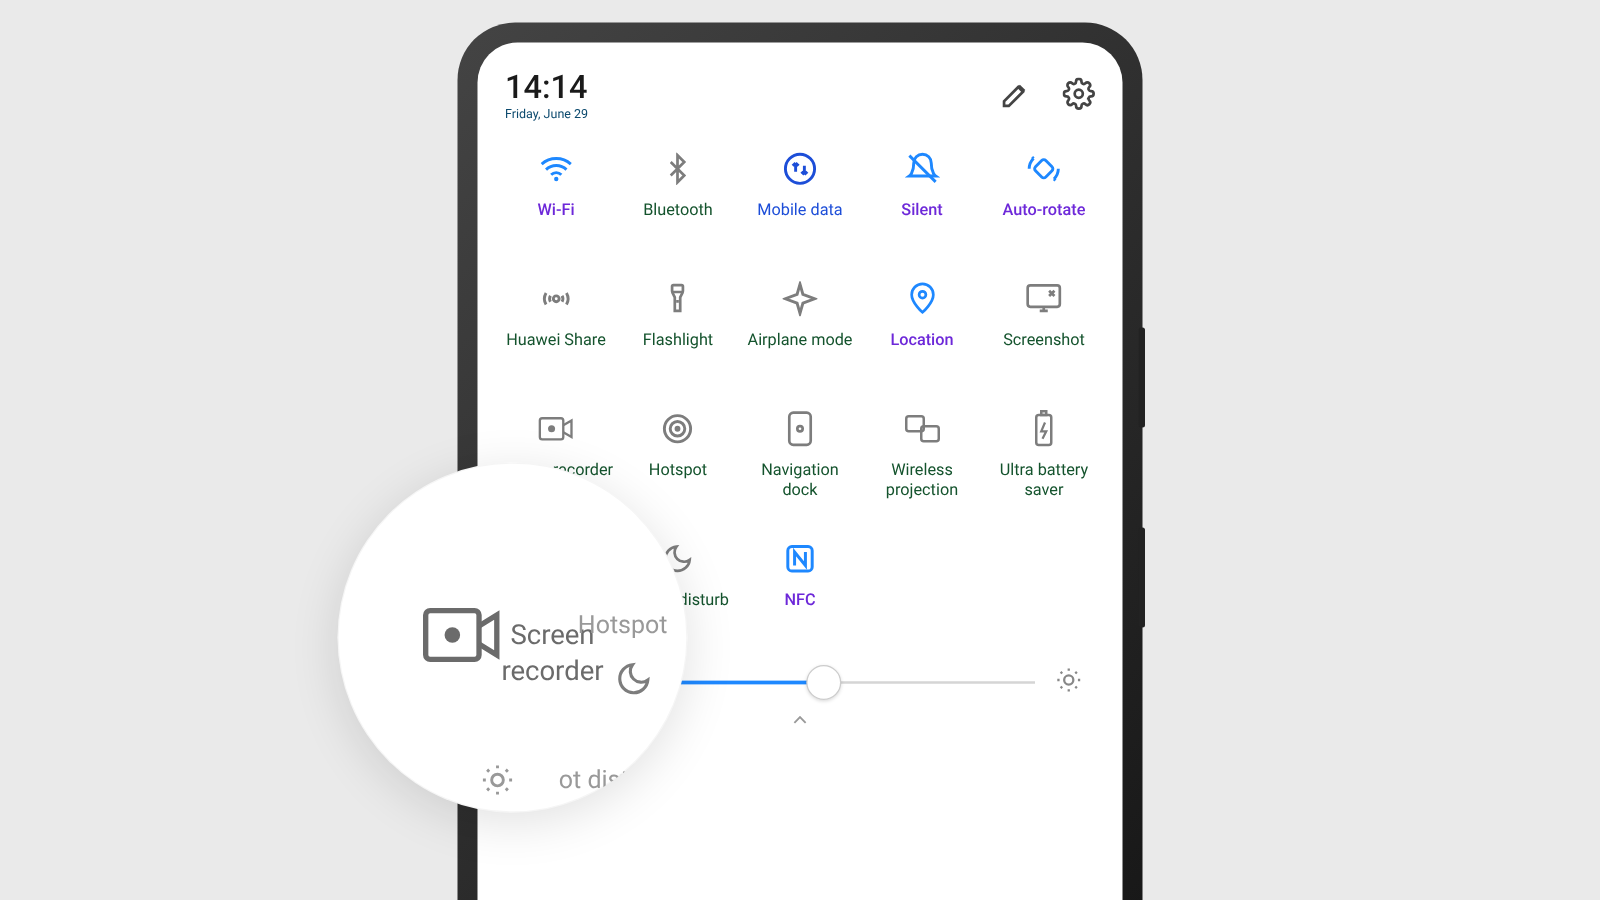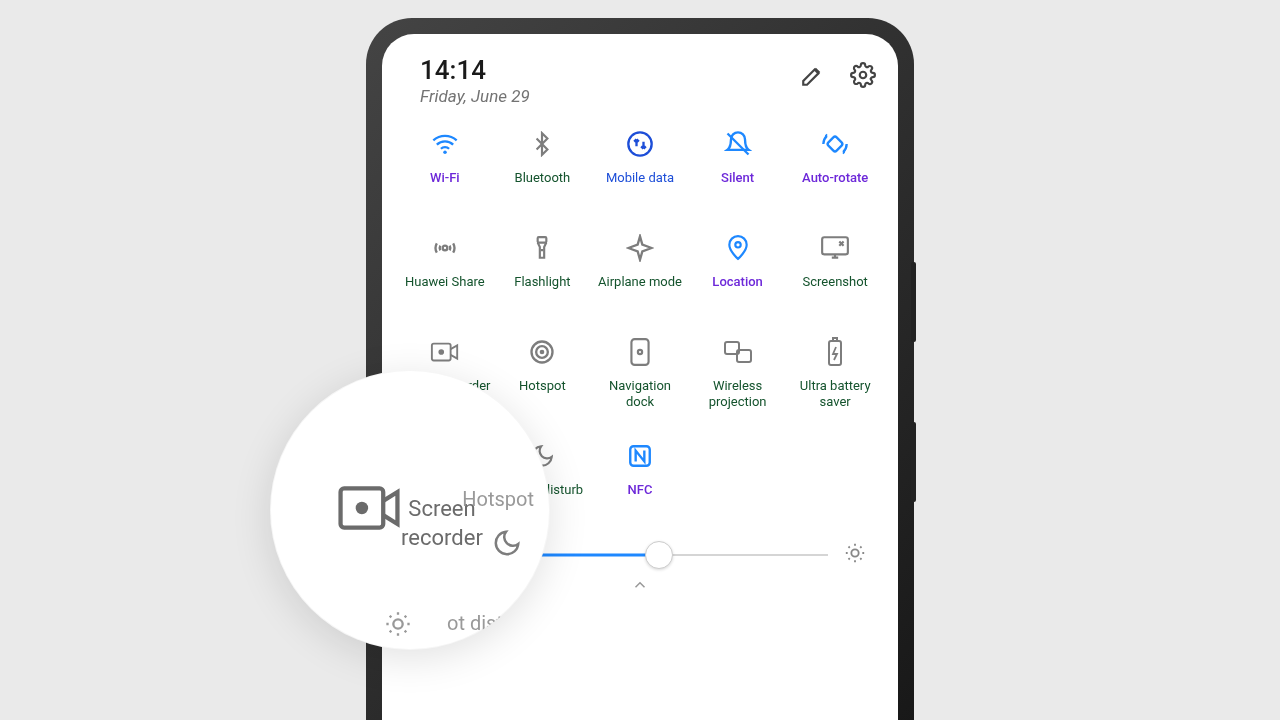--- a/index.html
+++ b/index.html
@@ -46,33 +46,31 @@
     border-radius: 32px;
     overflow: hidden;
     position: relative;
     padding: 22px 14px 0 14px;
   }
   .header {
     display: flex;
     align-items: flex-start;
     justify-content: space-between;
     padding: 0 8px 12px 8px;
-    margin-left: 16px;
   }
   .header .time {
     font-size: 26px;
     font-weight: 500;
     color: #1a1a1a;
     line-height: 1.1;
   }
   .header .date {
-    font-size: 17px;
-    color: #737373;
+    font-size: 10px;
+    color: #0c4a6e;
     margin-top: 1px;
-    font-style: italic;
   }
   .header .icons {
     display: flex;
     gap: 24px;
     padding-top: 6px;
   }
   .header .icons svg { display: block; }
   .tiles {
     display: grid;
     grid-template-columns: repeat(5, 1fr);

